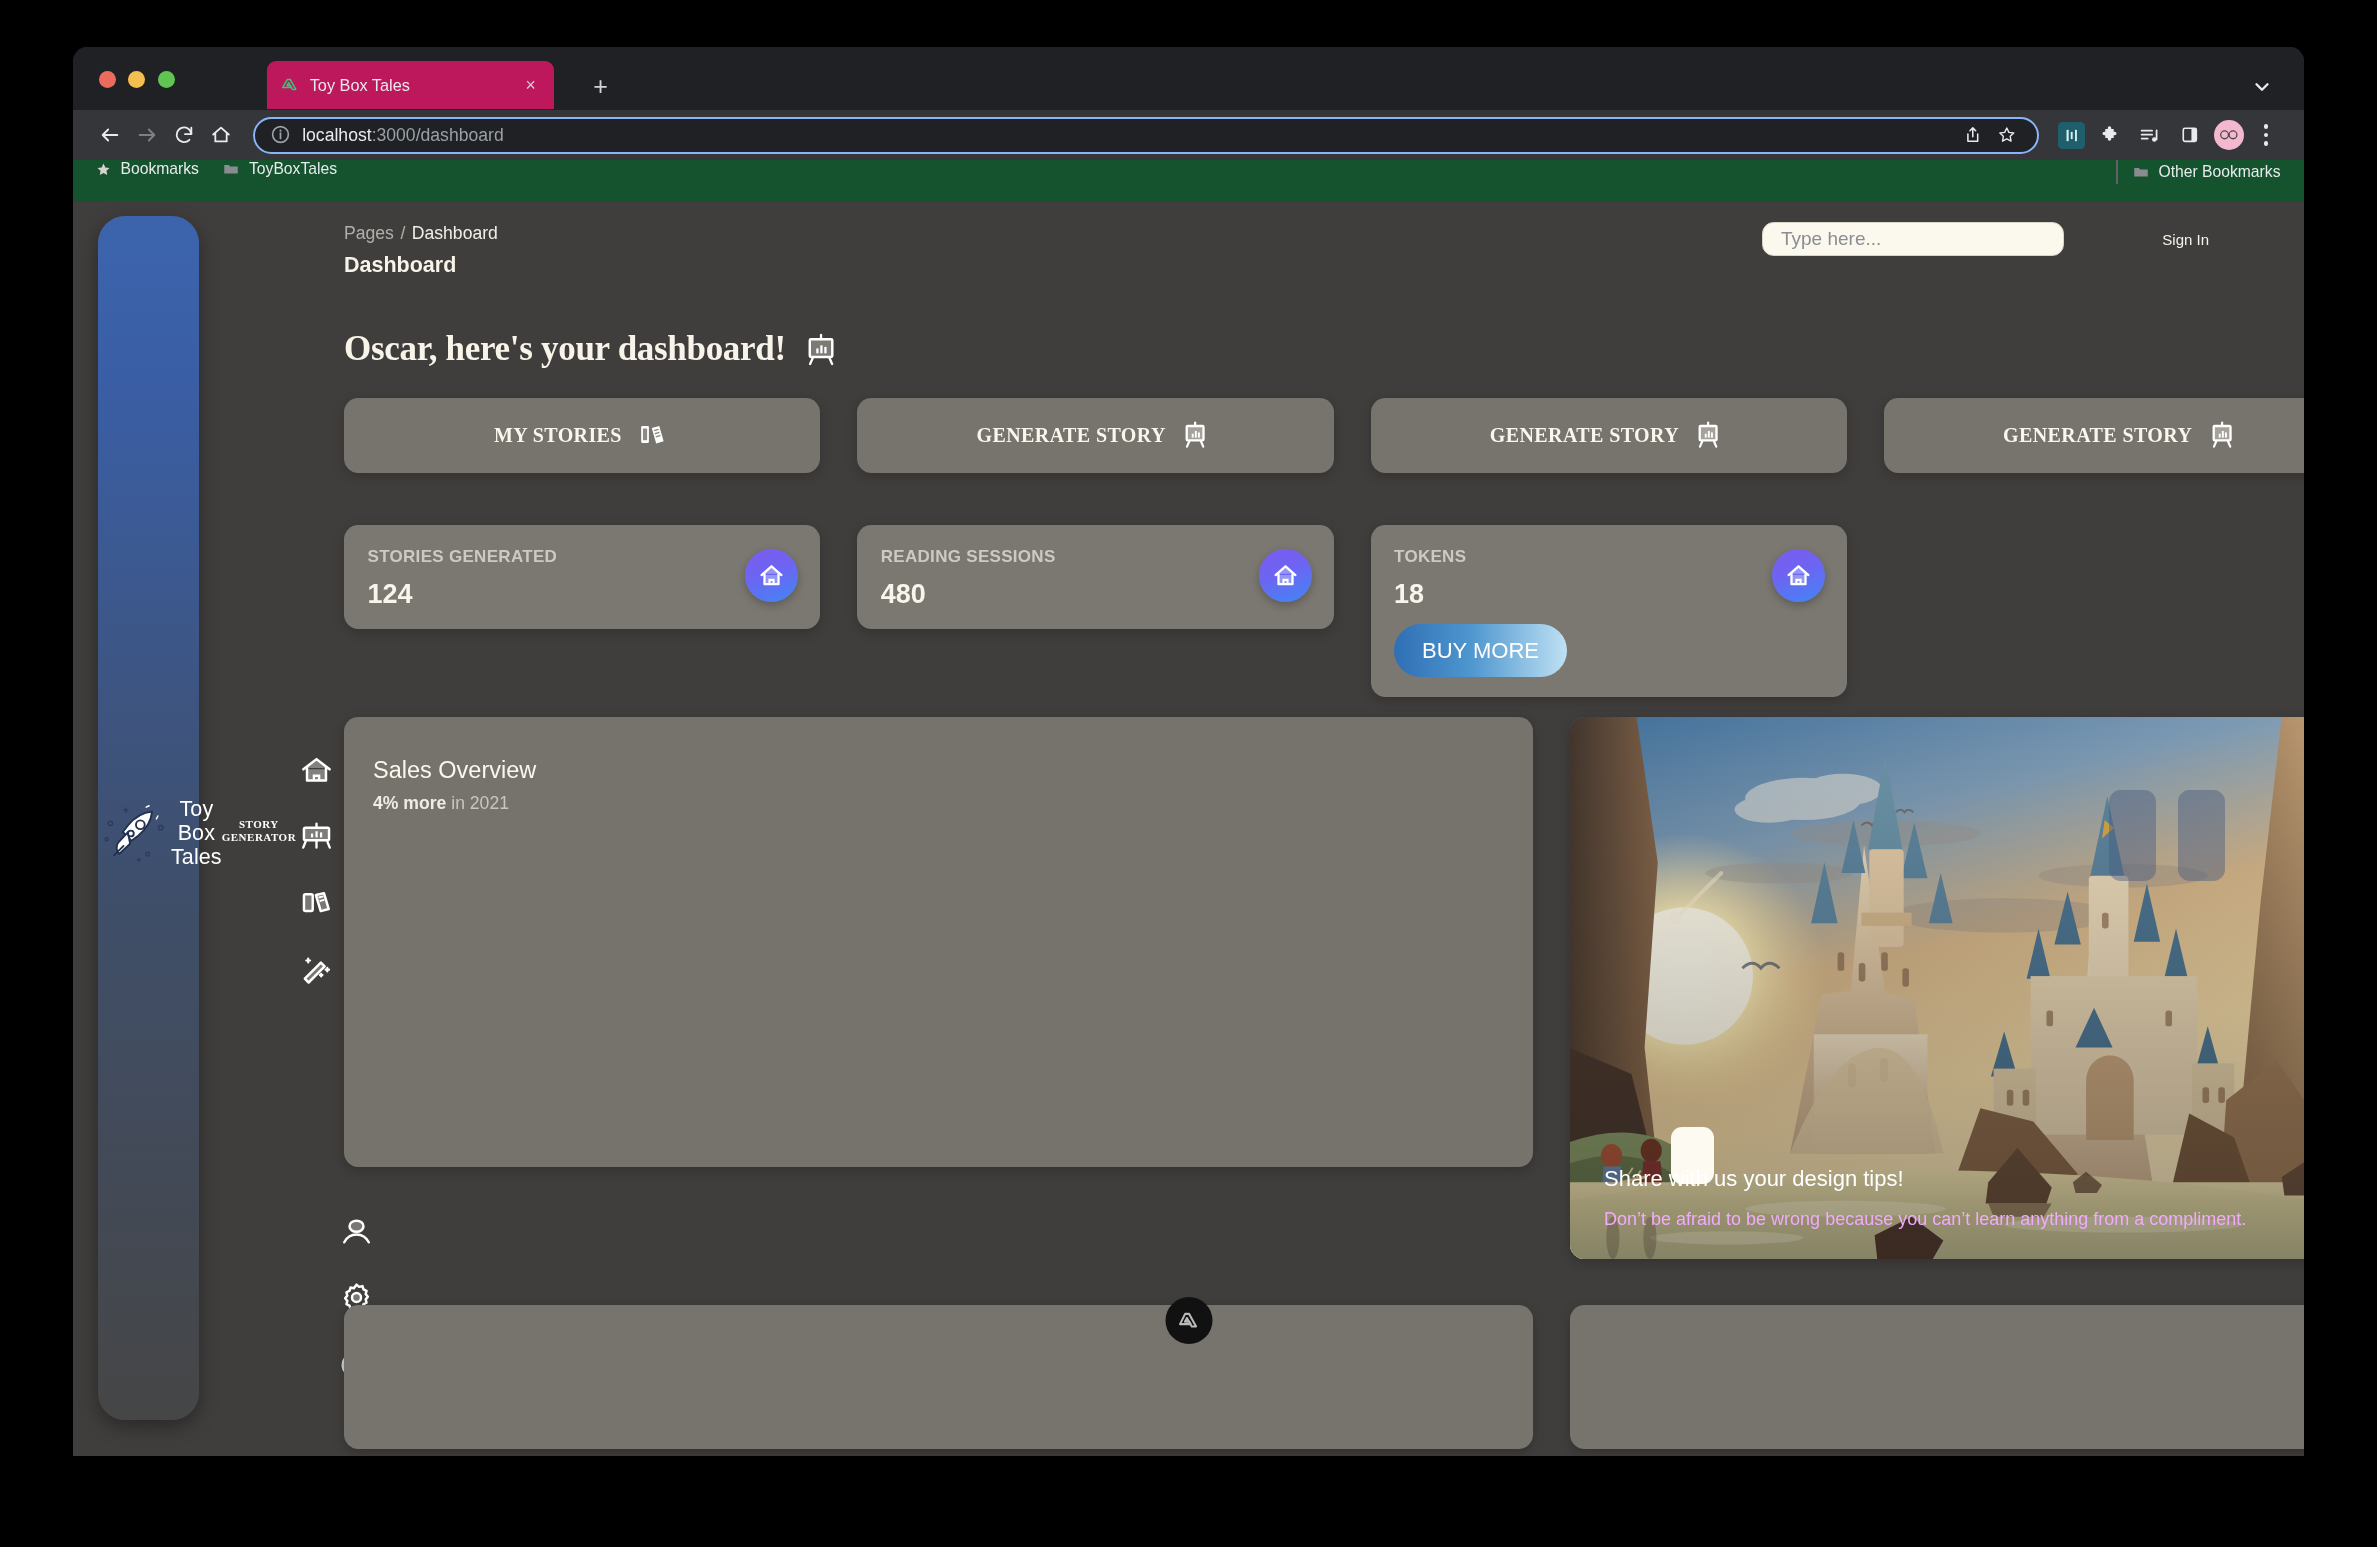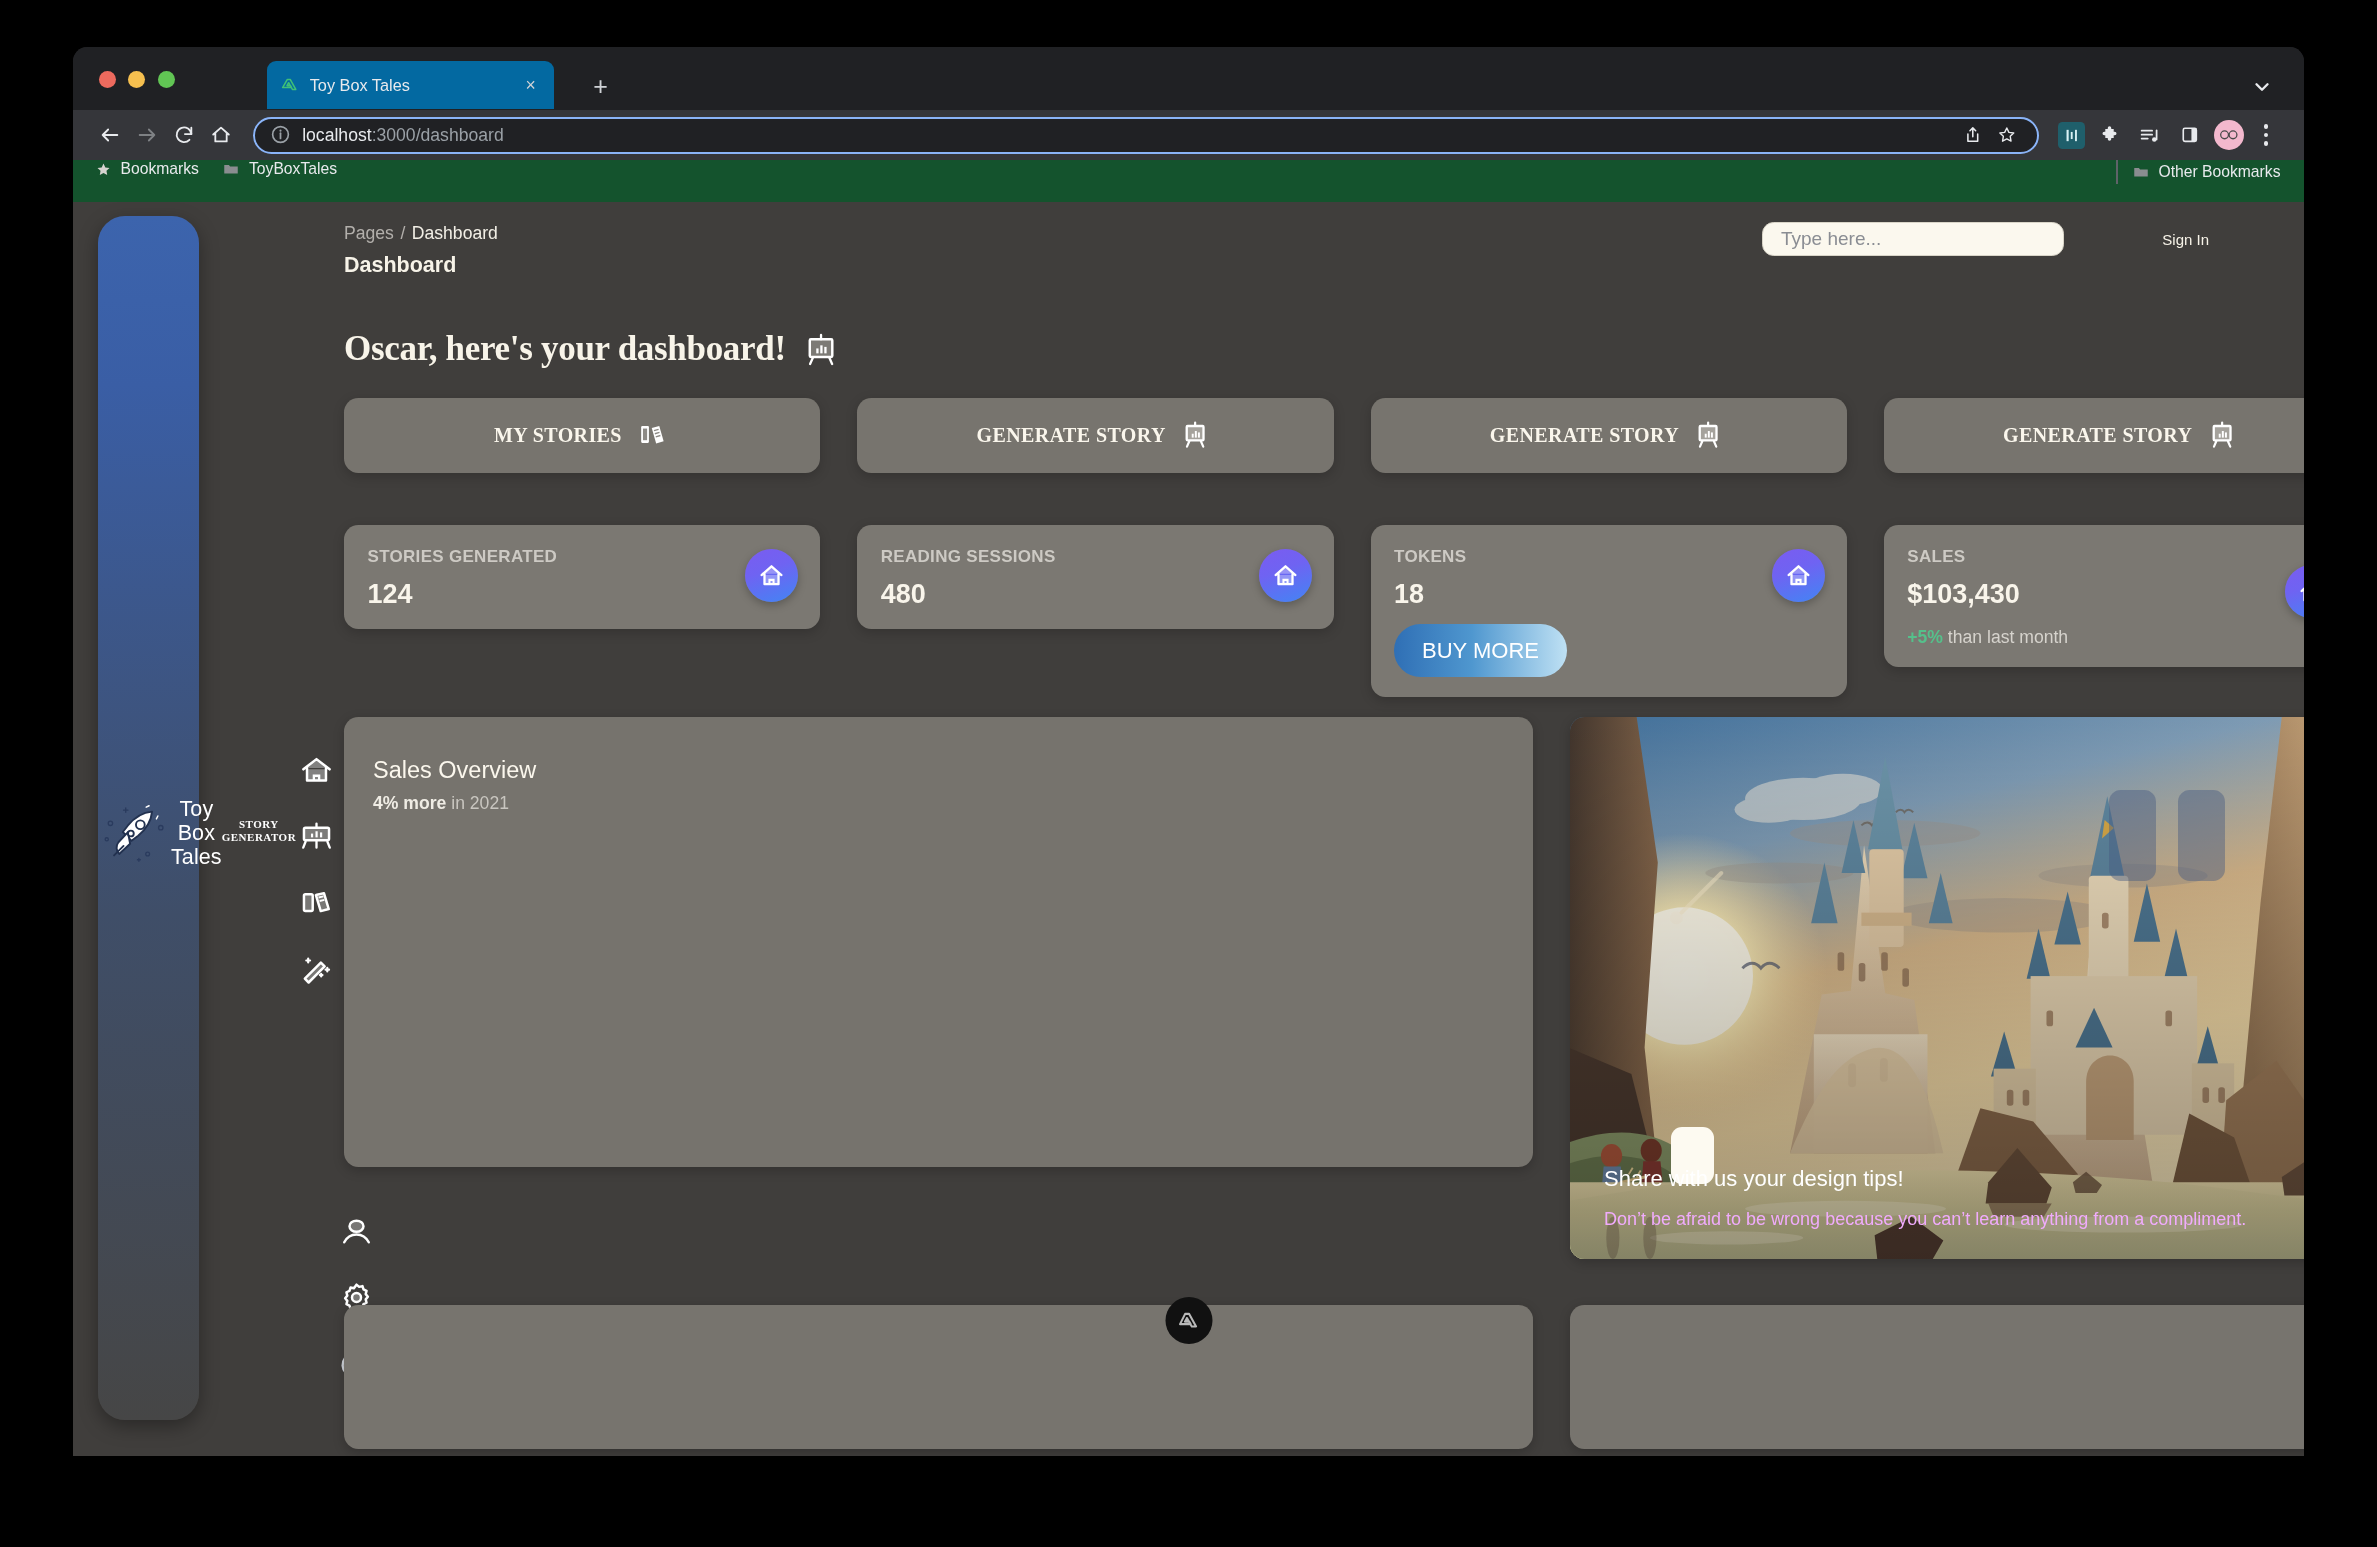--- a/index.html
+++ b/index.html
@@ -28,21 +28,21 @@
   }
   .traffic { position:absolute; left:26px; top:23.5px; display:flex; gap:12.4px; }
   .dot { width:17px; height:17px; border-radius:50%; }
   .dot.r { background:#ed6a5e; }
   .dot.y { background:#f5bf4f; }
   .dot.g { background:#61c554; }
 
   .tab {
     position: absolute; left: 194px; top: 14.4px;
     width: 287px; height: 48px;
-    background: #0369a1;
+    background: #be185d;
     border-radius: 9px 9px 0 0;
     display: flex; align-items: center;
     padding: 0 11.7px;
   }
   .tab-fav { width:22px; height:22px; flex:0 0 auto; margin-right:9px; display:flex;align-items:center;justify-content:center; }
   .tab-title {
     color:#e8eaed; font-size:16.3px; white-space:nowrap;
     overflow:hidden; text-overflow:ellipsis; flex:1;
   }
   .tab-close { width:23.5px;height:23.5px; display:flex;align-items:center;justify-content:center; color:#cfd2d6; font-size:17.6px; line-height:1; }
@@ -608,31 +608,20 @@
           <div class="v">18</div>
           <button class="buy-btn">BUY MORE</button>
           <span class="stat-ic">
             <svg width="29" height="29" viewBox="0 0 24 24">
                 <path d="M3.8 11.6L12 4.4l8.2 7.2M6.2 10.6v8.6h11.6v-8.6" fill="rgba(255,255,255,.3)" stroke="#fff" stroke-width="1.9" stroke-linecap="round" stroke-linejoin="round"></path>
                 <path d="M10.3 19.2v-3.6h3.4v3.6" fill="none" stroke="#fff" stroke-width="1.7"></path>
               </svg>
           </span>
         </div>
 
-        <div class="stat" style="min-height:129px">
-          <div class="k">SALES</div>
-          <div class="v">$103,430</div>
-          <div class="delta"><b>+5%</b><span> than last month</span></div>
-          <span class="stat-ic" style="top:40px">
-            <svg width="29" height="29" viewBox="0 0 24 24">
-                <path d="M3.8 11.6L12 4.4l8.2 7.2M6.2 10.6v8.6h11.6v-8.6" fill="rgba(255,255,255,.3)" stroke="#fff" stroke-width="1.9" stroke-linecap="round" stroke-linejoin="round"></path>
-                <path d="M10.3 19.2v-3.6h3.4v3.6" fill="none" stroke="#fff" stroke-width="1.7"></path>
-              </svg>
-          </span>
-        </div>
       </div>
 
       <div class="row-main">
         <div class="panel sales">
           <div class="t">Sales Overview</div>
           <div class="s"><b>4% more</b><span> in 2021</span></div>
         </div>
 
         <div class="hero">
           <svg width="100%" height="100%" viewBox="0 0 600 410" preserveAspectRatio="xMidYMid slice">

